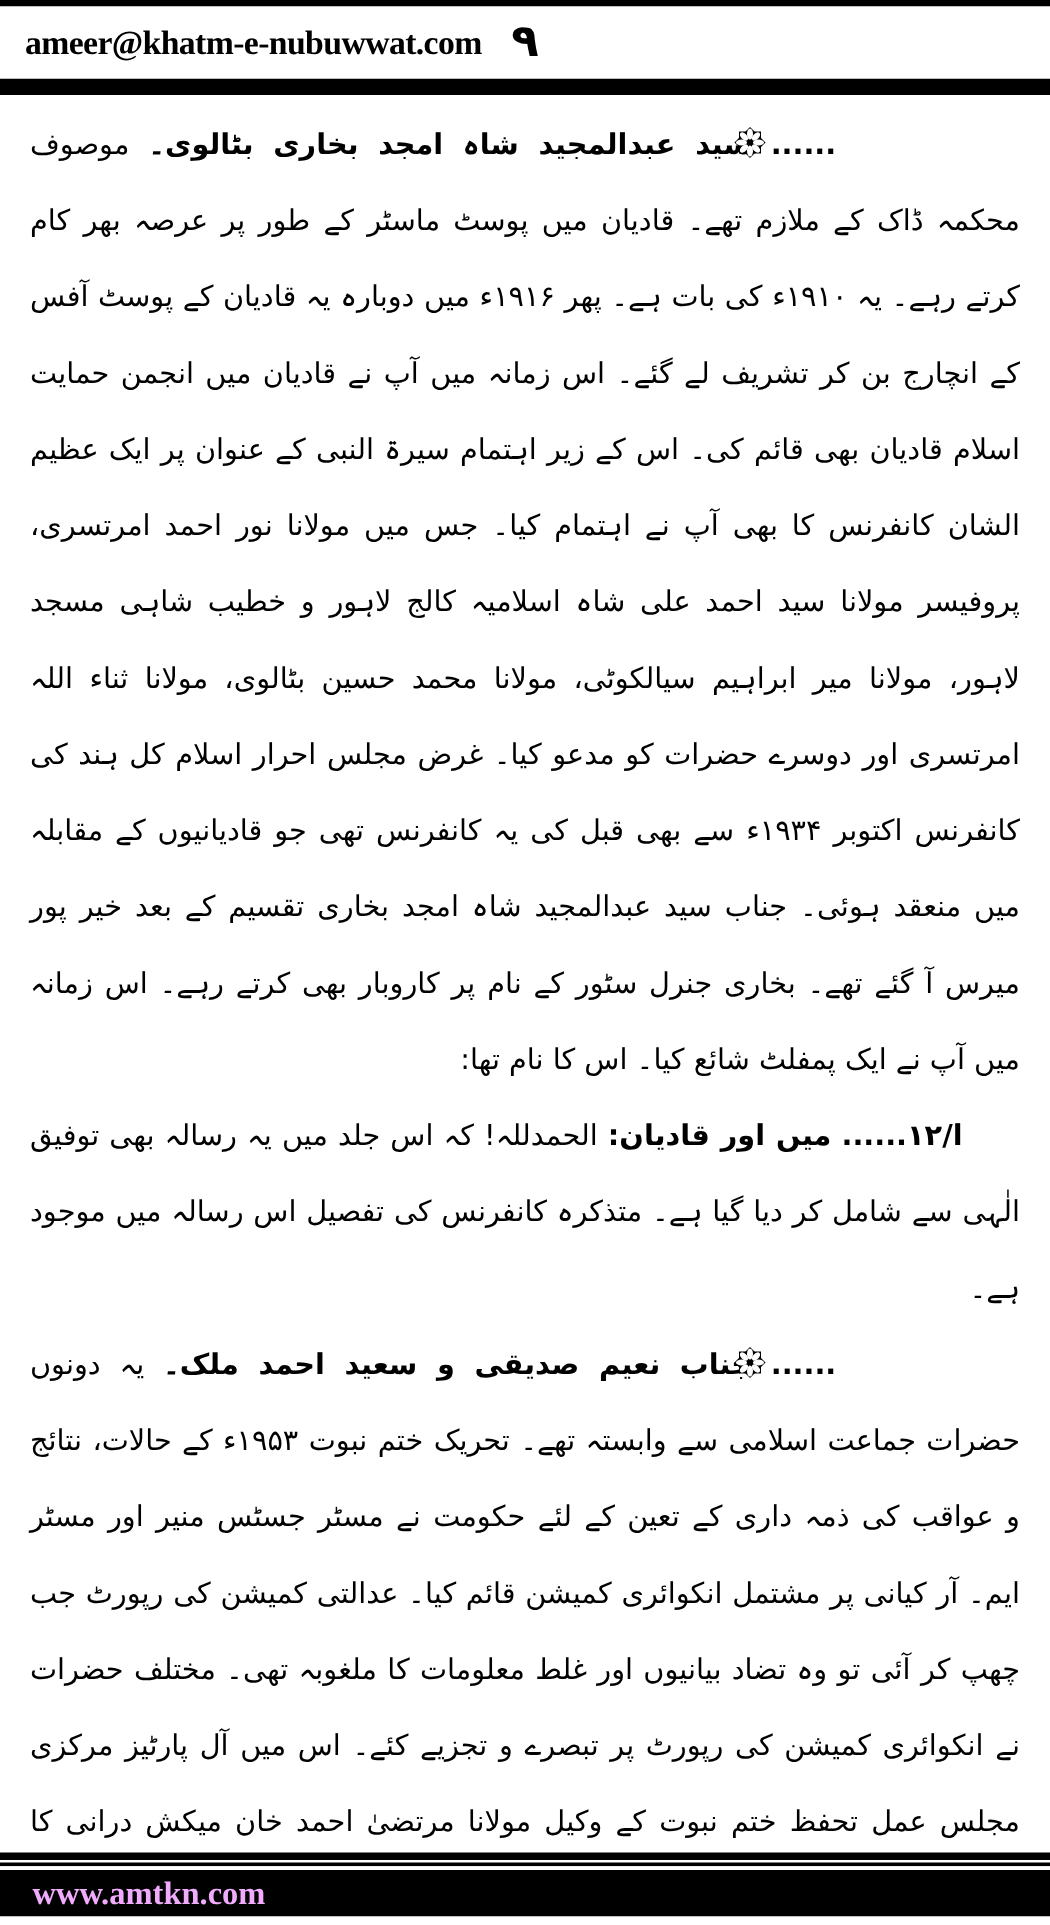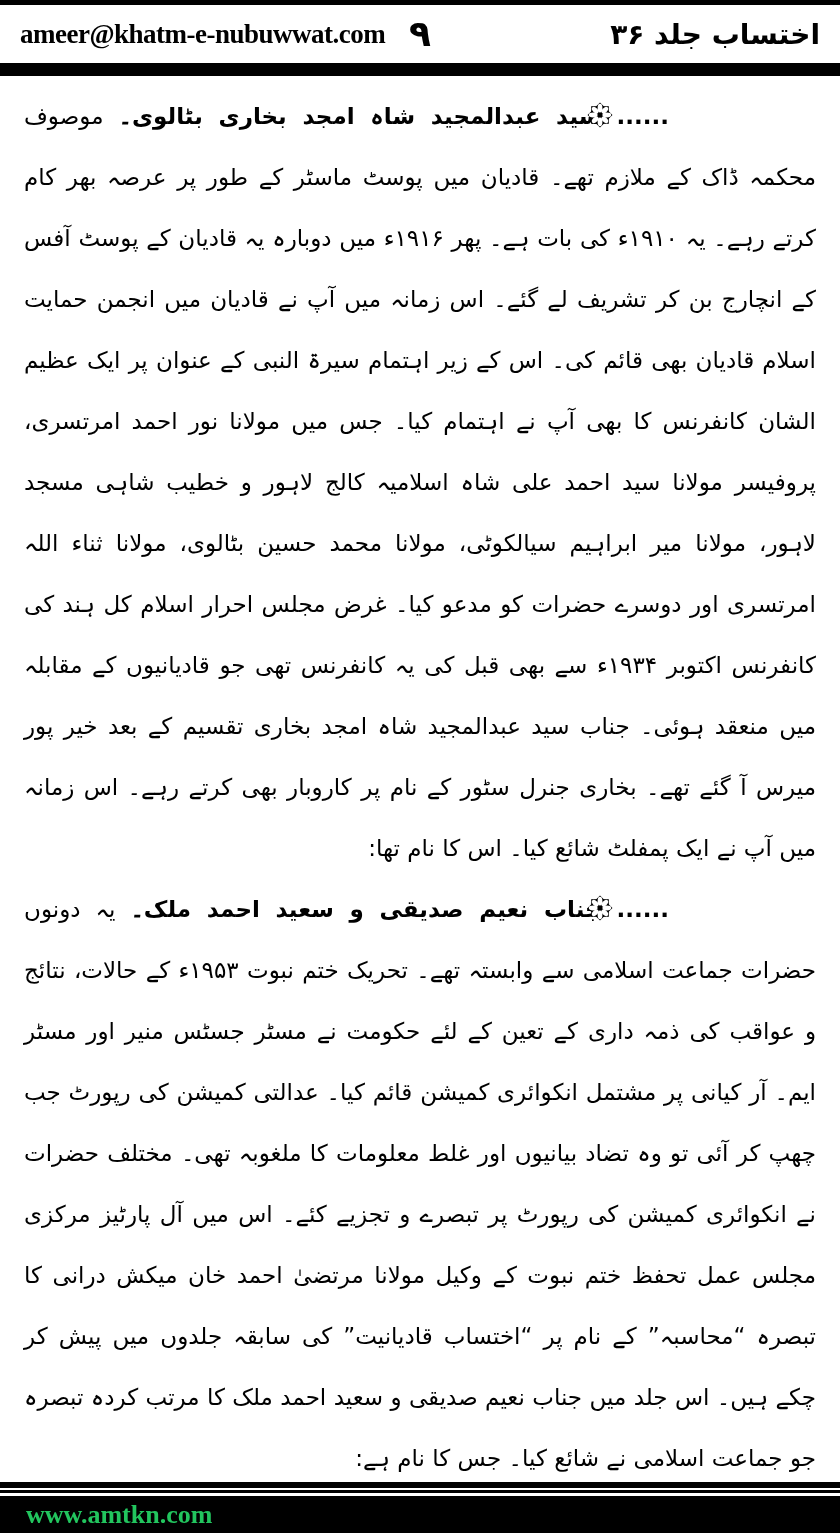--- a/index.html
+++ b/index.html
@@ -50,33 +50,32 @@
   .footer-rule-a { height: 6px; background: #000; }
   .footer-gap-a { height: 2px; background: #fff; }
   .footer-rule-b { height: 3px; background: #000; }
   .footer-gap-b { height: 3px; background: #fff; }
   .footer-bar {
     height: 37px; background: #000; color: #fff;
     display: flex; justify-content: space-between; align-items: center;
     padding: 0 26px;
     font-family: "Liberation Serif", serif; font-weight: 700; font-size: 26px;
   }
-  .footer-link { color: #22c55e; text-decoration: none; white-space: nowrap; }
+  .footer-link { color: #f0abfc; text-decoration: none; white-space: nowrap; }
 </style>
 </head>
 <body>
 
 <div class="page">
 
   <div class="rule rule-top"></div>
 
   <div class="header">
     <a class="header-email" href="#">ameer@khatm-e-nubuwwat.com</a>
     <div class="page-number">۹</div>
-    <div class="book-title">اختساب جلد ۳۶</div>
   </div>
 
   <div class="rule rule-header"></div>
 
   <div class="body-region" dir="rtl">
 
     <p class="para ornamented"><span class="ornament"><svg viewBox="0 0 40 40" width="32" height="32" aria-hidden="true">
             <g fill="#000">
               <rect x="9" y="9" width="22" height="22"></rect>
               <rect x="9" y="9" width="22" height="22" transform="rotate(45 20 20)"></rect>
@@ -91,20 +90,25 @@
               <ellipse cx="26" cy="14" rx="3" ry="5" transform="rotate(45 26 14)"></ellipse>
               <ellipse cx="14" cy="26" rx="3" ry="5" transform="rotate(45 14 26)"></ellipse>
             </g>
             <circle cx="20" cy="20" r="2.6" fill="#000"></circle>
           </svg></span>
       <span class="dots">......</span>
       <span class="lead">سید عبدالمجید شاہ امجد بخاری بٹالوی۔</span>
       <span class="para-text">موصوف محکمہ ڈاک کے ملازم تھے۔ قادیان میں پوسٹ ماسٹر کے طور پر عرصہ بھر کام کرتے رہے۔ یہ ۱۹۱۰ء کی بات ہے۔ پھر ۱۹۱۶ء میں دوبارہ یہ قادیان کے پوسٹ آفس کے انچارج بن کر تشریف لے گئے۔ اس زمانہ میں آپ نے قادیان میں انجمن حمایت اسلام قادیان بھی قائم کی۔ اس کے زیر اہتمام سیرۃ النبی کے عنوان پر ایک عظیم الشان کانفرنس کا بھی آپ نے اہتمام کیا۔ جس میں مولانا نور احمد امرتسری، پروفیسر مولانا سید احمد علی شاہ اسلامیہ کالج لاہور و خطیب شاہی مسجد لاہور، مولانا میر ابراہیم سیالکوٹی، مولانا محمد حسین بٹالوی، مولانا ثناء اللہ امرتسری اور دوسرے حضرات کو مدعو کیا۔ غرض مجلس احرار اسلام کل ہند کی کانفرنس اکتوبر ۱۹۳۴ء سے بھی قبل کی یہ کانفرنس تھی جو قادیانیوں کے مقابلہ میں منعقد ہوئی۔ جناب سید عبدالمجید شاہ امجد بخاری تقسیم کے بعد خیر پور میرس آ گئے تھے۔ بخاری جنرل سٹور کے نام پر کاروبار بھی کرتے رہے۔ اس زمانہ میں آپ نے ایک پمفلٹ شائع کیا۔ اس کا نام تھا:</span>
     </p>
 
+    <p class="para entry">
+      <span class="entry-label">ا/۱۲......</span>
+      <span class="entry-title">میں اور قادیان:</span>
+      <span class="para-text">الحمدللہ! کہ اس جلد میں یہ رسالہ بھی توفیق الٰہی سے شامل کر دیا گیا ہے۔ متذکرہ کانفرنس کی تفصیل اس رسالہ میں موجود ہے۔</span>
+    </p>
 
     <p class="para ornamented"><span class="ornament"><svg viewBox="0 0 40 40" width="32" height="32" aria-hidden="true">
             <g fill="#000">
               <rect x="9" y="9" width="22" height="22"></rect>
               <rect x="9" y="9" width="22" height="22" transform="rotate(45 20 20)"></rect>
             </g>
             <g fill="#fff">
               <ellipse cx="20" cy="11.5" rx="3" ry="5.5"></ellipse>
               <ellipse cx="20" cy="28.5" rx="3" ry="5.5"></ellipse>
               <ellipse cx="11.5" cy="20" rx="5.5" ry="3"></ellipse>

